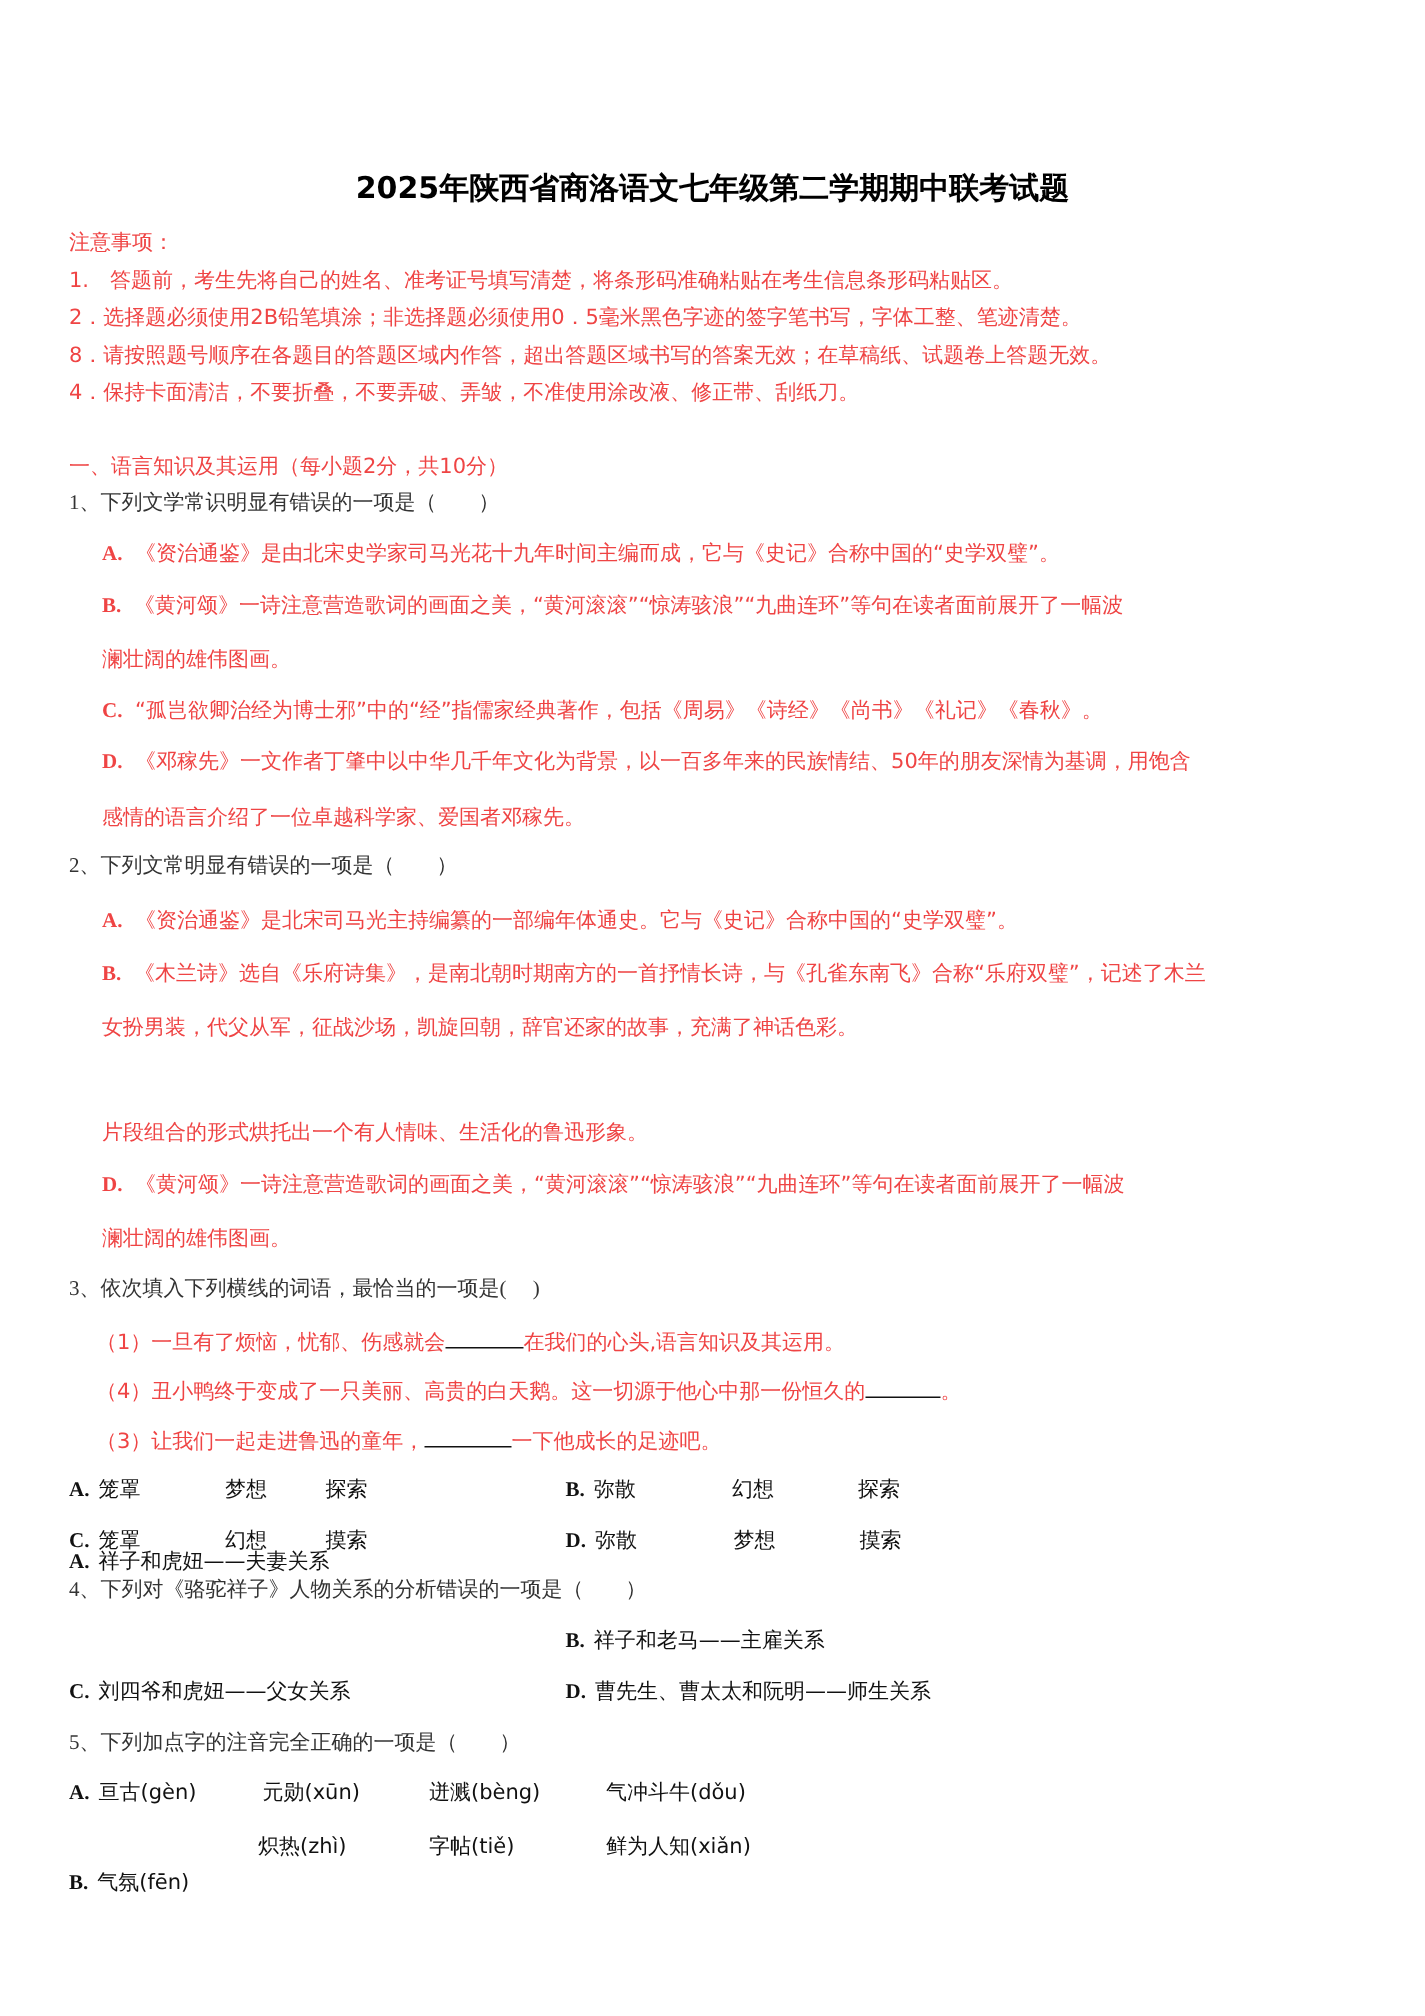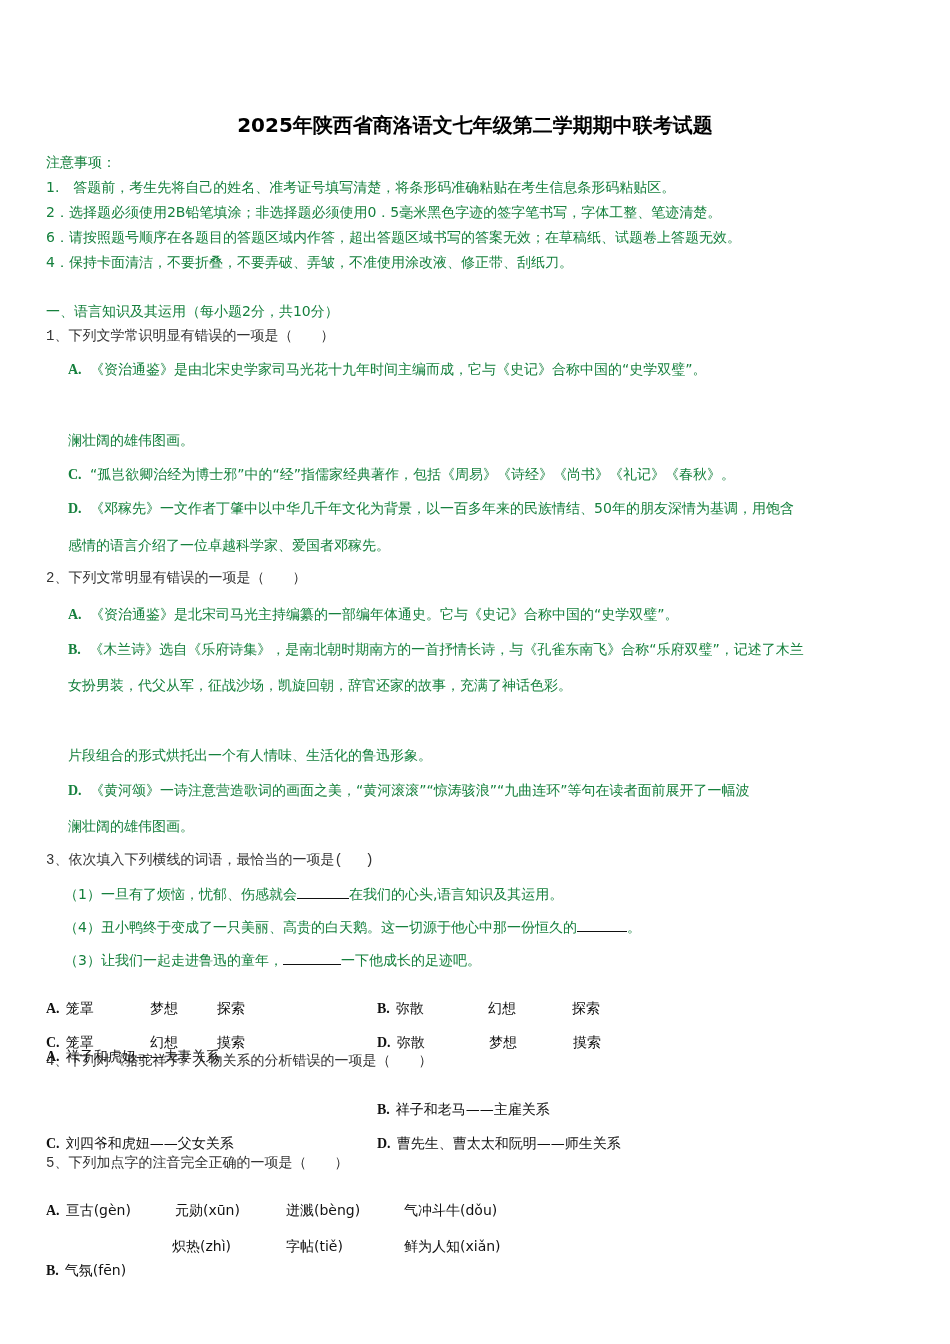--- a/index.html
+++ b/index.html
@@ -2,48 +2,52 @@
 <html><head>
 <meta charset="utf-8">
 <style>
   html, body { margin: 0; padding: 0; background: #ffffff; }
   body { width: 950px; height: 1344px; position: relative; overflow: hidden;
          font-family: "DejaVu Serif", "Liberation Serif", serif; color: #111; }
   .page { position: absolute; left: 0; top: 0; width: 753px; height: 1344px; background: #fff; }
   .title { position: absolute; top: 112px; left: 0; width: 950px; text-align: center;
            font-family: "DejaVu Sans", "Liberation Sans", sans-serif; font-weight: bold;
            font-size: 20px; letter-spacing: 0px; color: #000; }
-  .ln { position: absolute; left: 46px; white-space: nowrap; font-size: 14.5px; line-height: 20px; color: #15803d; }
+  .ln { position: absolute; left: 46px; white-space: nowrap; font-size: 14.5px; line-height: 20px; color: #ef4444; }
   .ln.notice { font-family: "DejaVu Sans", "Liberation Sans", sans-serif; font-size: 14px; }
-  .ln.q { color: #333; font-family: Liberation Mono, monospace; font-size: 14px; }
+  .ln.q { color: #333; font-family: Liberation Serif, serif; font-size: 14px; }
   .ln.opt { font-family: "DejaVu Sans", "Liberation Sans", sans-serif; font-size: 14px; margin-left: 22px; }
   .lbl { font-family: "Liberation Serif", "DejaVu Serif", serif; font-weight: bold; margin-right: 4px; }
-  .cell { position: absolute; white-space: nowrap; font-size: 14px; font-family: "DejaVu Sans", "Liberation Sans", sans-serif; margin-top: 16px; }
+  .cell { position: absolute; white-space: nowrap; font-size: 14px; font-family: "DejaVu Sans", "Liberation Sans", sans-serif; }
   .cell .lbl { margin-right: 6px; }
   .blank { display: inline-block; border-bottom: 1px solid #111; height: 14px; vertical-align: baseline; }
 </style>
 </head>
 <body>
 
 <div class="page">
 
   <div class="title">2025年陕西省商洛语文七年级第二学期期中联考试题</div>
 
   <div class="ln notice" style="top:152px">注意事项：</div>
   <div class="ln notice" style="top:177px">1.　答题前，考生先将自己的姓名、准考证号填写清楚，将条形码准确粘贴在考生信息条形码粘贴区。</div>
   <div class="ln notice" style="top:202px">2．选择题必须使用2B铅笔填涂；非选择题必须使用0．5毫米黑色字迹的签字笔书写，字体工整、笔迹清楚。</div>
-  <div class="ln notice" style="top:227px">6．请按照题号顺序在各题目的答题区域内作答，超出答题区域书写的答案无效；在草稿纸、试题卷上答题无效。</div>
+  <div class="ln notice" style="top:227px">8．请按照题号顺序在各题目的答题区域内作答，超出答题区域书写的答案无效；在草稿纸、试题卷上答题无效。</div>
   <div class="ln notice" style="top:252px">4．保持卡面清洁，不要折叠，不要弄破、弄皱，不准使用涂改液、修正带、刮纸刀。</div>
 
   <div class="ln notice" style="top:301px">一、语言知识及其运用（每小题2分，共10分）</div>
 
   <div class="ln q" style="top:326px">1、下列文学常识明显有错误的一项是（　　）</div>
   <div class="ln opt" style="top:359px">
     <span class="lbl">A.</span>
     <span>《资治通鉴》是由北宋史学家司马光花十九年时间主编而成，它与《史记》合称中国的“史学双璧”。</span>
+  </div>
+  <div class="ln opt" style="top:394px">
+    <span class="lbl">B.</span>
+    <span>《黄河颂》一诗注意营造歌词的画面之美，“黄河滚滚”“惊涛骇浪”“九曲连环”等句在读者面前展开了一幅波</span>
   </div>
   <div class="ln opt" style="top:430px">澜壮阔的雄伟图画。</div>
   <div class="ln opt" style="top:464px">
     <span class="lbl">C.</span>
     <span>“孤岂欲卿治经为博士邪”中的“经”指儒家经典著作，包括《周易》《诗经》《尚书》《礼记》《春秋》。</span>
   </div>
   <div class="ln opt" style="top:498px">
     <span class="lbl">D.</span>
     <span>《邓稼先》一文作者丁肇中以中华几千年文化为背景，以一百多年来的民族情结、50年的朋友深情为基调，用饱含</span>
   </div>

